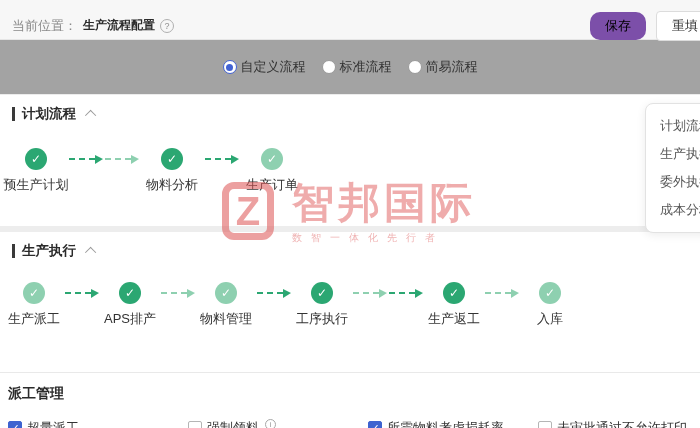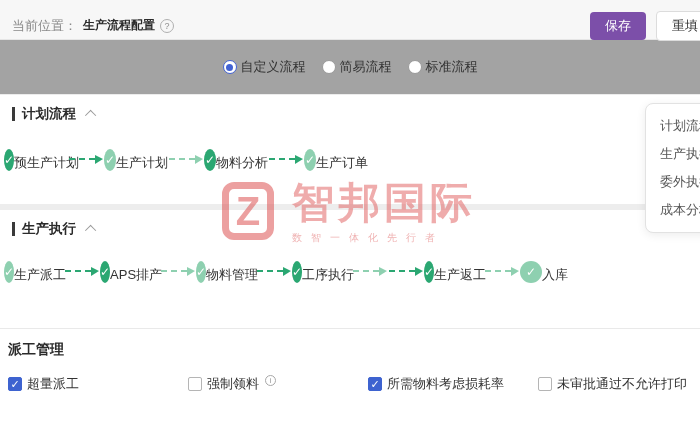--- a/index.html
+++ b/index.html
@@ -19,21 +19,21 @@
   .page-title { font-weight:bold; color:#2b2b2b; margin-left:6px; font-size:12px; }
   .help-icon {
     width:14px; height:14px; border:1px solid #b0b0b0; border-radius:50%;
     display:inline-flex; align-items:center; justify-content:center;
     color:#909090; font-size:9px; margin-left:5px; cursor:pointer;
   }
   .help-icon::after { content:"?"; }
   .topbar .spacer { flex:1; }
   .btn { border:none; border-radius:4px; font-size:13px; padding:5px 15px; cursor:pointer;
          font-family:inherit; }
-  .btn-save { background:#7c4fa9; color:#ffffff; }
+  .btn-save { background:#7c4fa9; color:#000000;border-radius:10px; }
   .btn-reset { background:#fff; color:#333; border:1px solid #dcdcdc; margin-left:10px; margin-right:-14px; }
 
   
   .mode-row {
     height:55px; background:#a3a3a3; border-bottom:1px solid #ececec;
     display:flex; align-items:center; justify-content:center; gap:16px;
   }
   .radio-item { display:flex; align-items:center; gap:4px; cursor:pointer; }
   .radio {
     width:14px; height:14px; border:1px solid #9a9a9a; border-radius:50%;
@@ -49,21 +49,21 @@
   .sec-bar { width:3px; height:14px; background:#3a3a3a; margin-right:7px; }
   .sec-title { font-weight:bold; font-size:13.5px; color:#2b2b2b; }
   .caret-up-icon {
     width:8px; height:8px; border-left:1.5px solid #9a9a9a; border-top:1.5px solid #9a9a9a;
     transform:rotate(45deg) translateY(2px); margin-left:12px; cursor:pointer;
   }
 
   
   .flow { display:flex; align-items:flex-start; padding-left:4px; margin-top:25px; }
   .flow.exec { margin-top:22px; }
-  .step { display:flex; flex-direction:row; align-items:center; width:64px; }
+  .step { display:flex; flex-direction:column; align-items:center; width:64px; }
   .flow.exec .step { width:60px; }
   .circle {
     width:22px; height:22px; border-radius:50%;
     display:flex; align-items:center; justify-content:center;
     color:#fff; font-size:12px; font-weight:bold; cursor:pointer;
   }
   .circle::after { content:"✓"; }
   .step.tone-dark  .circle { background:#2ba772; }
   .step.tone-light .circle { background:#8ed0b0; }
   .step-label { margin-top:6px; font-size:13px; color:#333; white-space:nowrap; }
@@ -137,47 +137,43 @@
   <button class="btn btn-reset">重填</button>
 </div>
 
 <div class="mode-row">
   <span class="radio-item selected">
     <span class="radio"></span>
     <span>自定义流程</span>
   </span>
   <span class="radio-item">
     <span class="radio"></span>
-    <span>简易流程</span>
+    <span>标准流程</span>
   </span>
   <span class="radio-item">
     <span class="radio"></span>
-    <span>标准流程</span>
+    <span>简易流程</span>
   </span>
 </div>
 
 <div>
   <div class="sec-header">
     <span class="sec-bar"></span>
     <span class="sec-title">计划流程</span>
     <span class="caret-up-icon"></span>
   </div>
   <div class="flow">
     <div class="step tone-dark">
       <span class="circle"></span>
       <span class="step-label">预生产计划</span>
     </div>
     <div class="arrow tone-dark">
         <span class="dash"></span>
         <span class="head"></span>
       </div>
-    <div class="step tone-light">
-      <span class="circle"></span>
-      <span class="step-label">生产计划</span>
-    </div>
     <div class="arrow tone-light">
         <span class="dash"></span>
         <span class="head"></span>
       </div>
     <div class="step tone-dark">
       <span class="circle"></span>
       <span class="step-label">物料分析</span>
     </div>
     <div class="arrow tone-dark">
         <span class="dash"></span>

